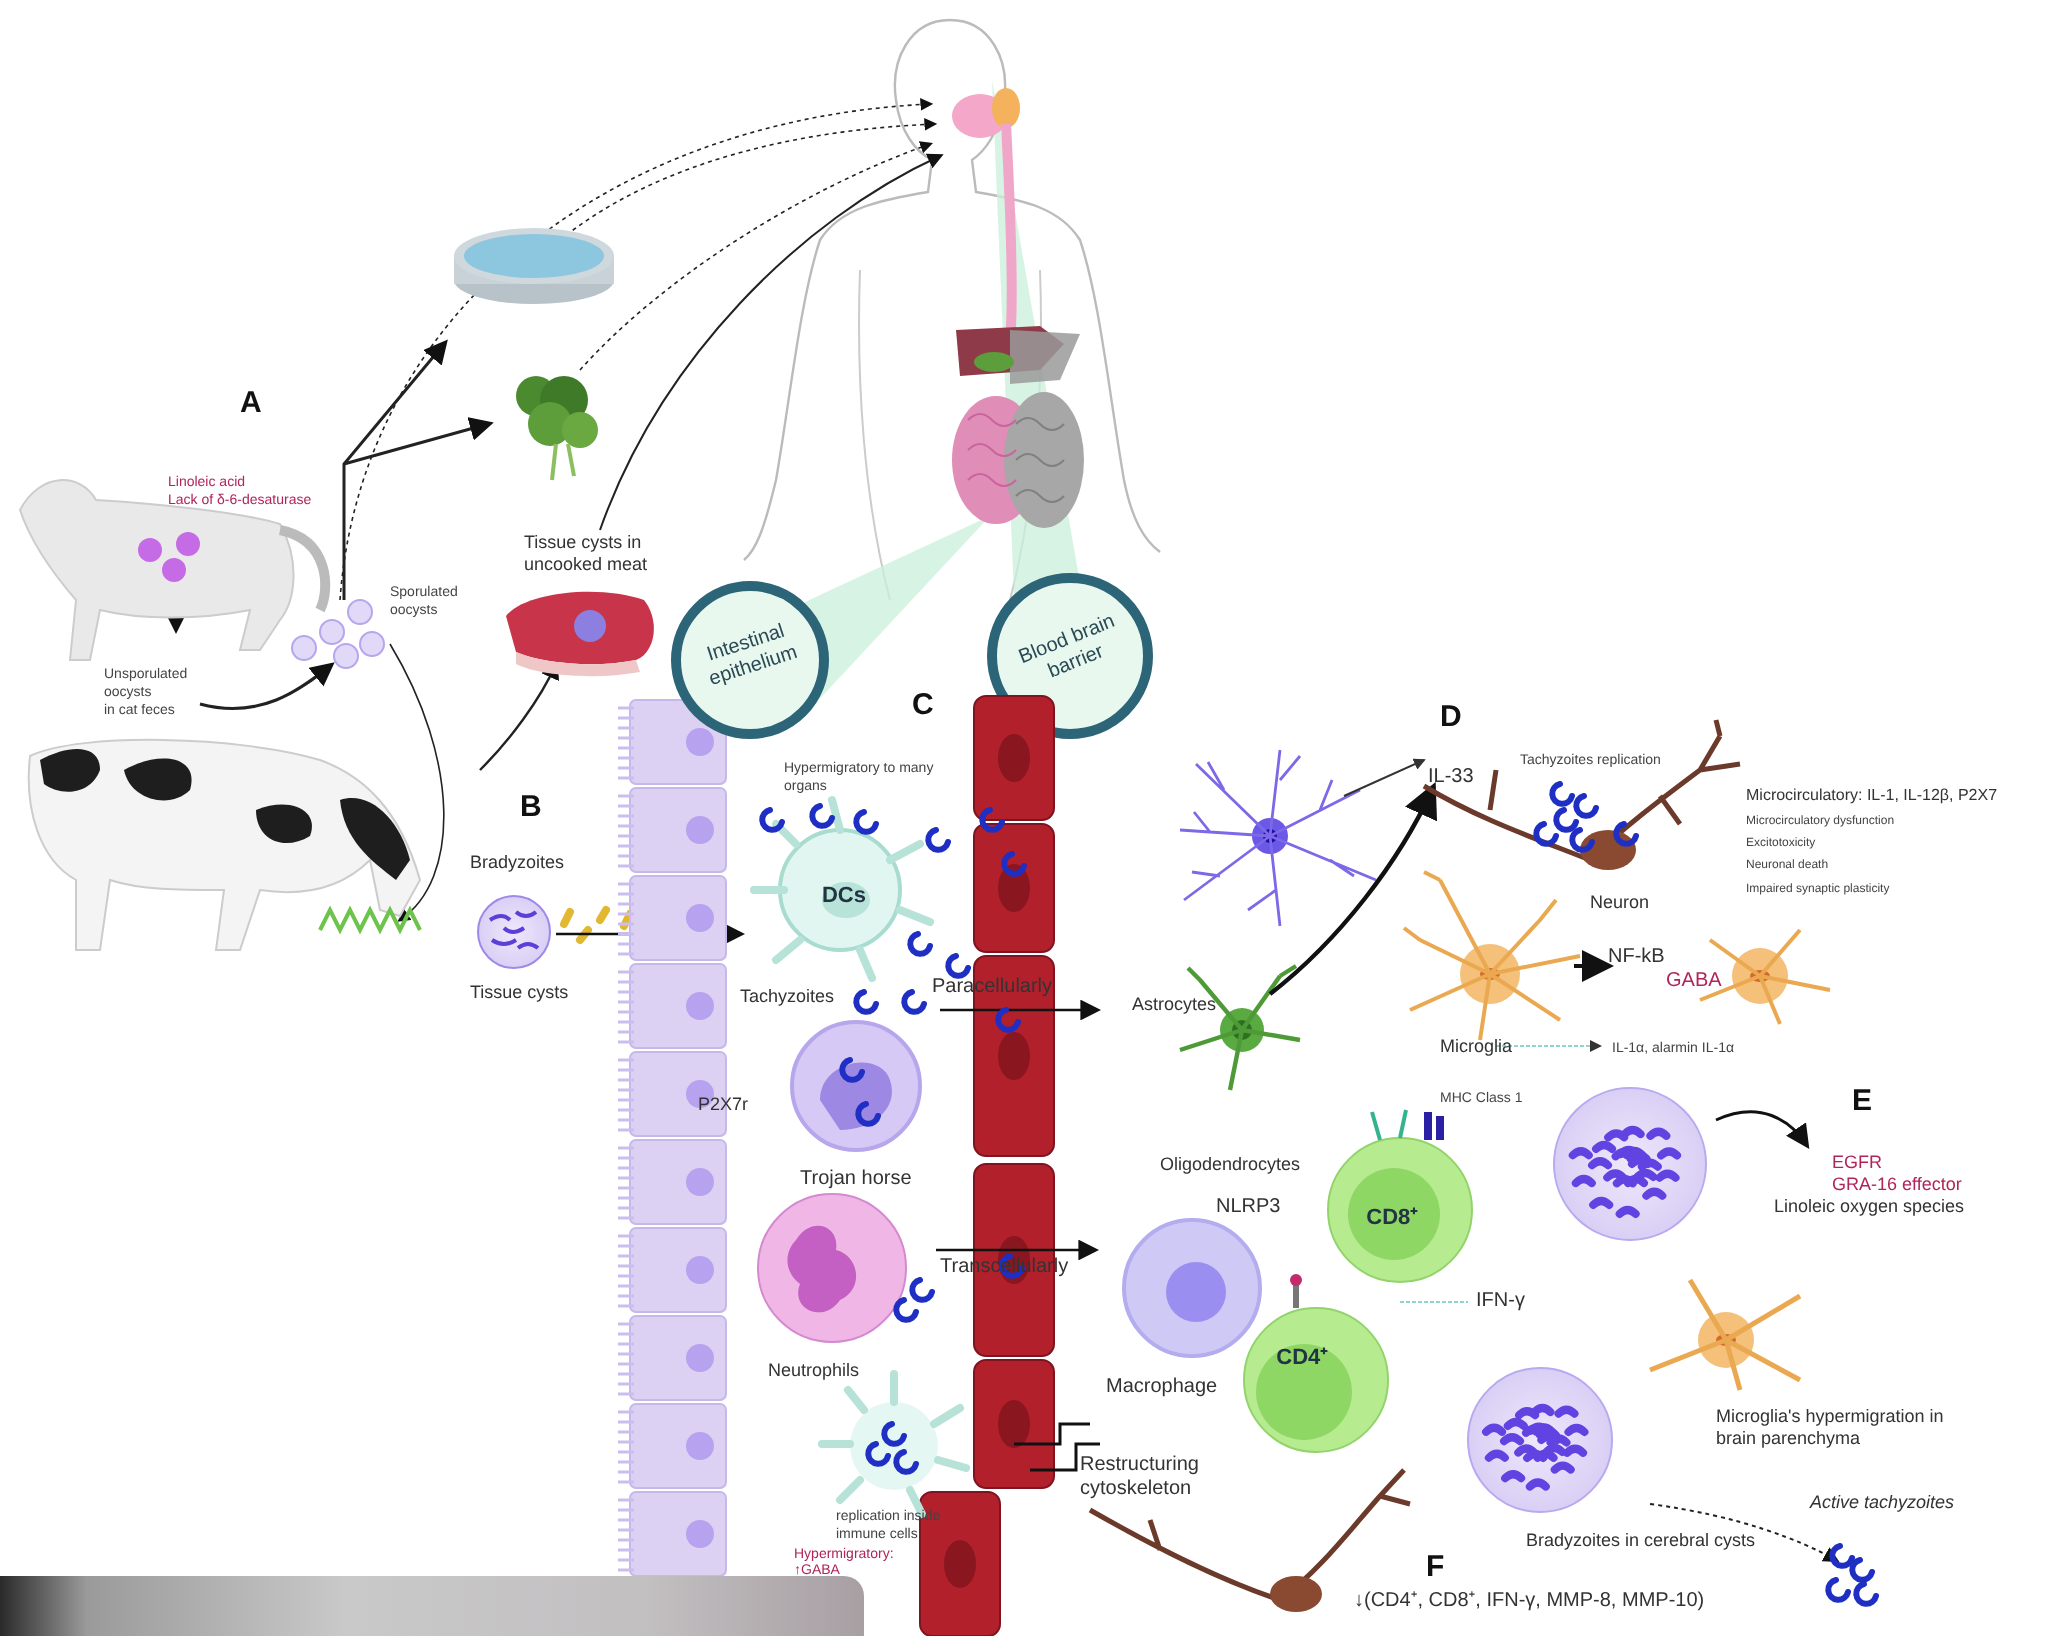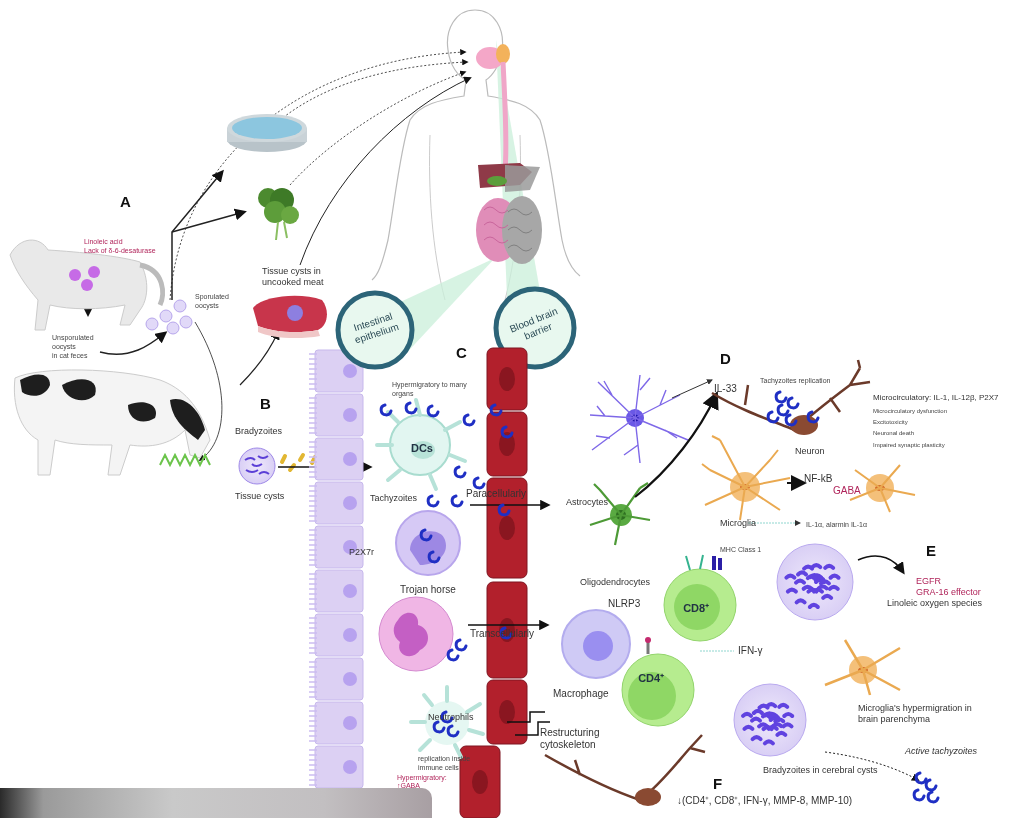--- a/index.html
+++ b/index.html
@@ -444,21 +444,21 @@
 <div class="lbl sm red" style="left:368px;top:781px;">↑GABA</div>
 
 <div class="lbl md" style="left:345px;top:316px;width:60px;text-align:center;white-space:normal;color:#2a4a55;transform:rotate(-18deg);">Intestinal epithelium</div>
 <div class="lbl md" style="left:505px;top:314px;width:62px;text-align:center;white-space:normal;color:#2a4a55;transform:rotate(-22deg);">Blood brain barrier</div>
 <div class="lbl sm" style="left:392px;top:380px;">Hypermigratory to many</div>
 <div class="lbl sm" style="left:392px;top:389px;">organs</div>
 <div class="cellname" style="left:406px;top:442px;width:32px;">DCs</div>
 <div class="lbl" style="left:370px;top:493px;">Tachyzoites</div>
 <div class="lbl md" style="left:466px;top:488px;">Paracellularly</div>
 <div class="lbl md" style="left:400px;top:584px;">Trojan horse</div>
-<div class="lbl" style="left:384px;top:712px;margin-left:44px;">Neutrophils</div>
+<div class="lbl" style="left:384px;top:680px;">Neutrophils</div>
 <div class="lbl md" style="left:470px;top:628px;">Transcellularly</div>
 <div class="lbl sm" style="left:418px;top:754px;">replication inside</div>
 <div class="lbl sm" style="left:418px;top:763px;">immune cells</div>
 <div class="lbl md" style="left:540px;top:727px;">Restructuring</div>
 <div class="lbl md" style="left:540px;top:739px;">cytoskeleton</div>
 
 <div class="lbl md" style="left:714px;top:383px;">IL-33</div>
 <div class="lbl sm" style="left:760px;top:376px;">Tachyzoites replication</div>
 <div class="lbl" style="left:795px;top:446px;">Neuron</div>
 <div class="lbl" style="left:873px;top:392px;font-size:8px;">Microcirculatory: IL-1, IL-12β, P2X7</div>

